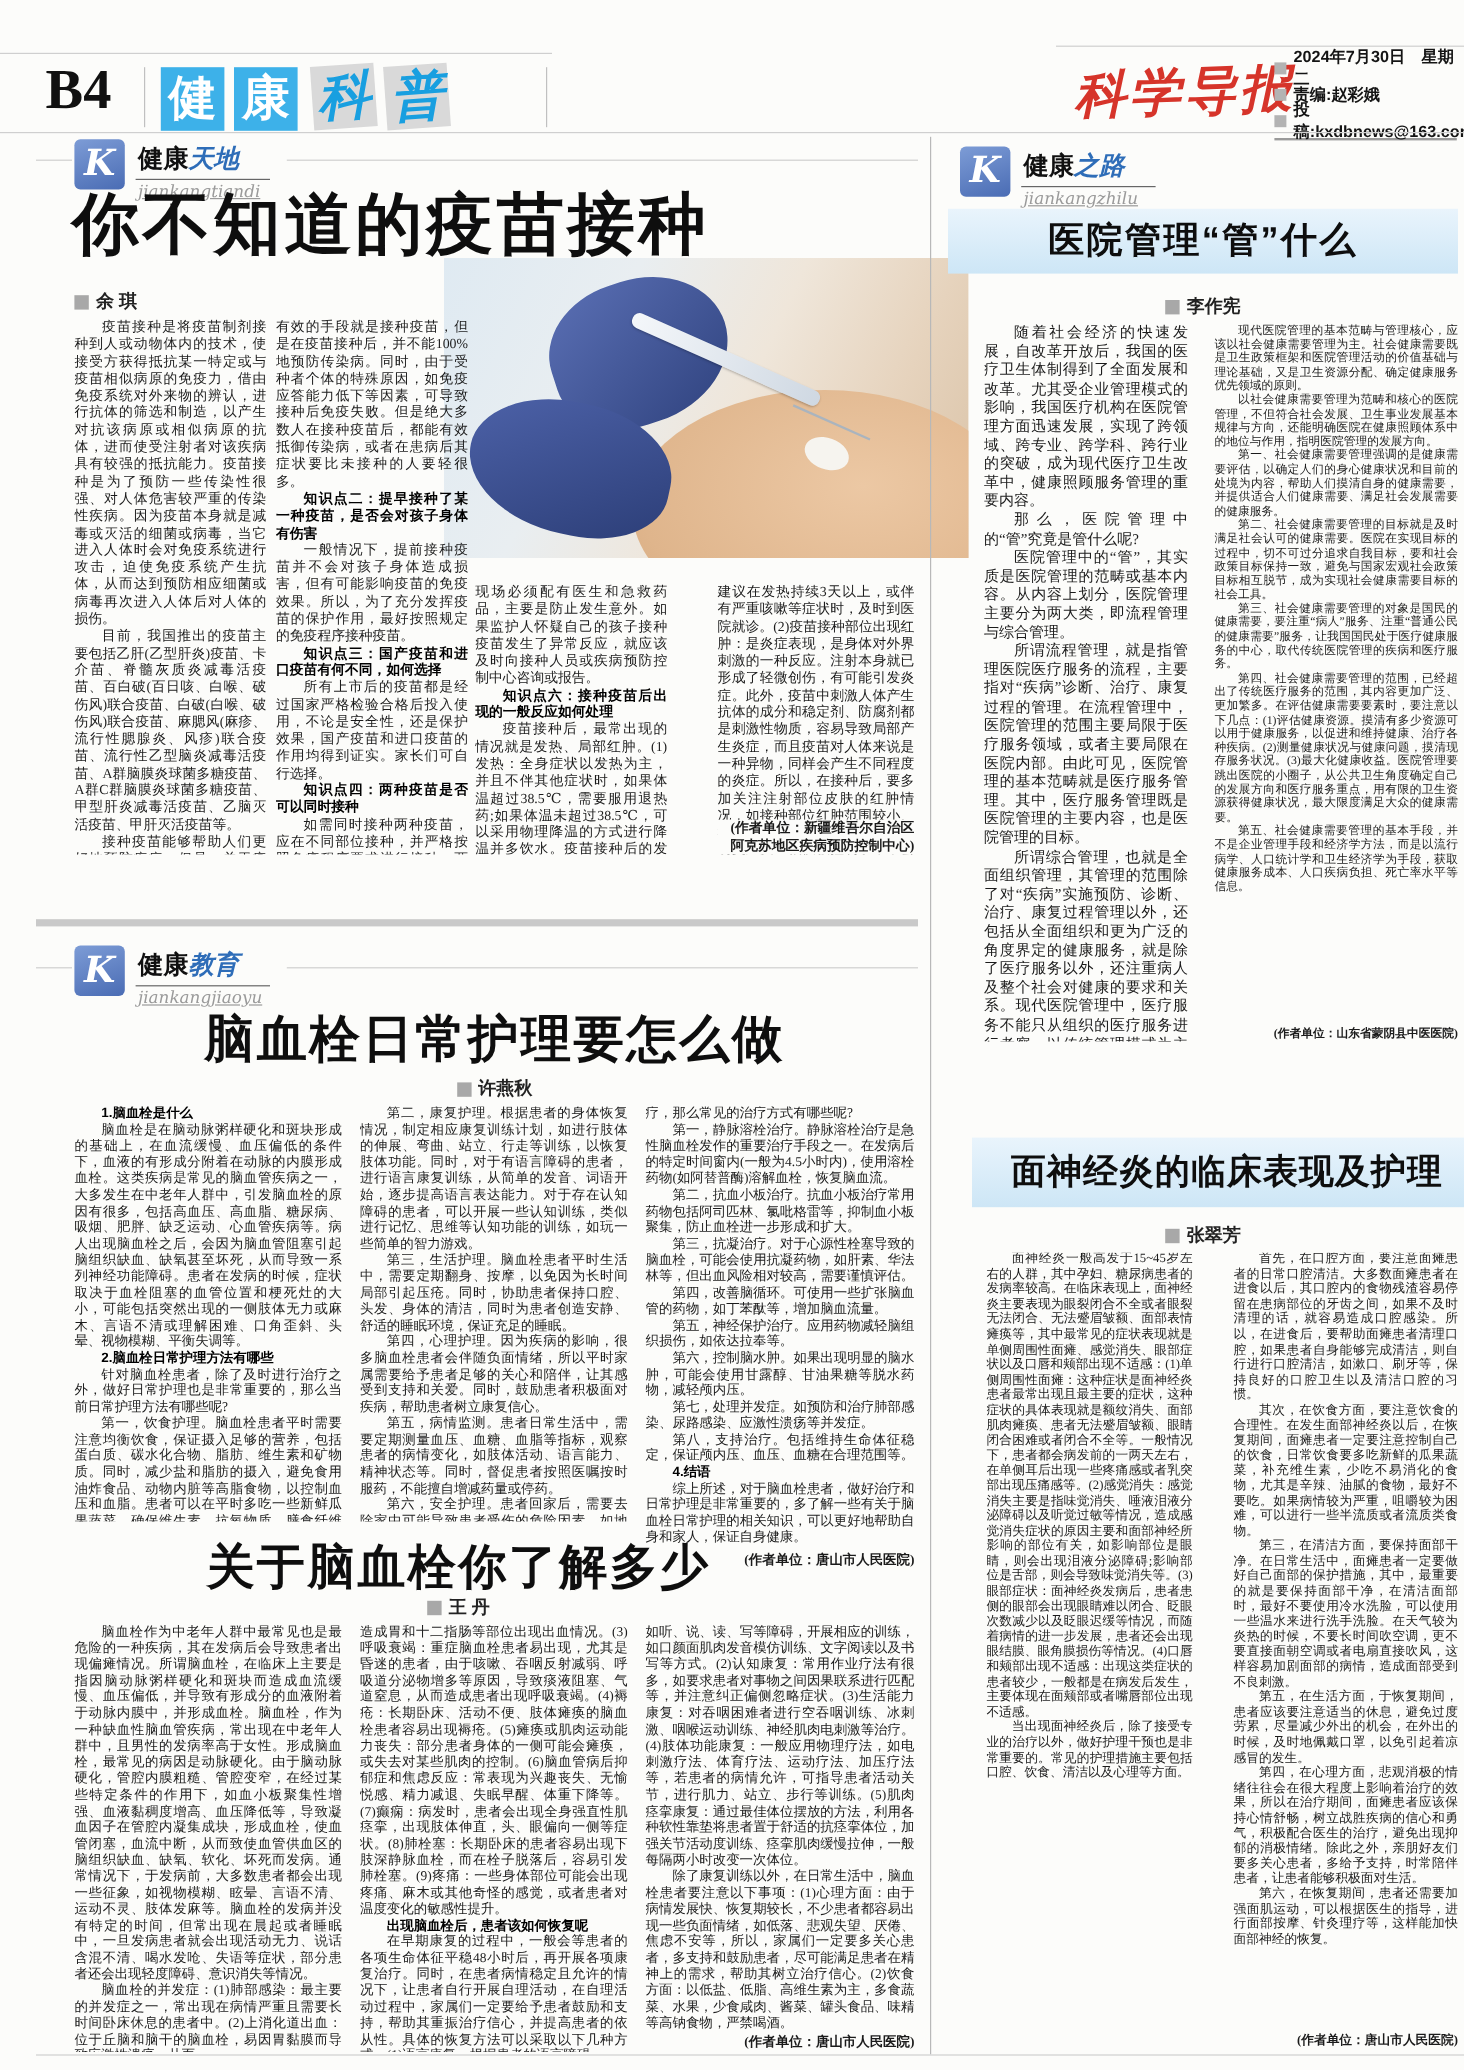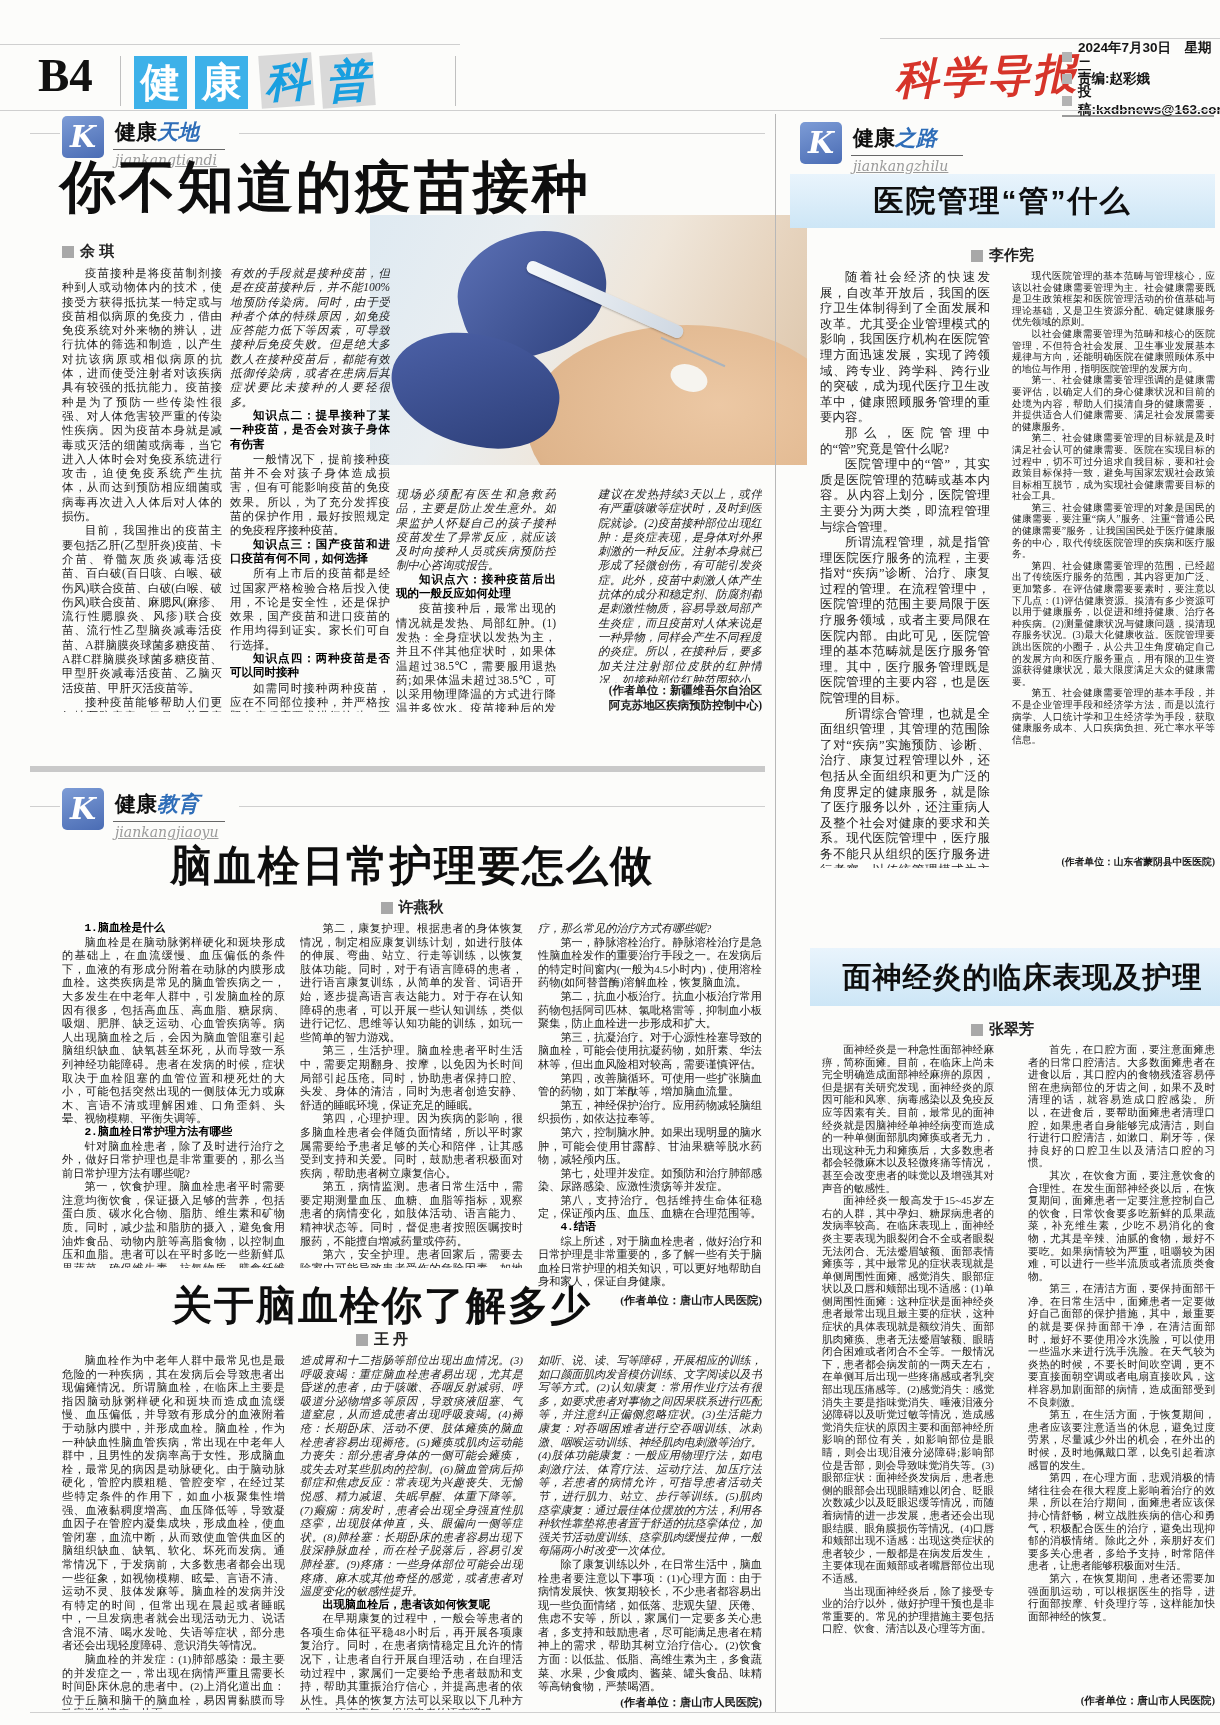--- a/index.html
+++ b/index.html
@@ -37,23 +37,23 @@
   .band{background:linear-gradient(180deg,#e9f4fc 0%,#cde6f6 100%);text-align:center;}
   .byline{font-family:"Liberation Sans",sans-serif;font-size:15px;font-weight:bold;color:#222;
           display:flex;align-items:center;}
   .byline .sq{width:12px;height:12px;background:#a8a8a8;}
   .byline.center{justify-content:center;}
 
   
   .col{position:absolute;text-align:justify;overflow:hidden;color:#1b1b1b;}
   .col p{margin:0;}
   .p-n{text-indent:2em;}
-  .p-c{text-indent:0;font-style:italic;}
+  .p-c{text-indent:0;}
   .p-h{text-indent:2em;font-weight:bold;color:#000;
-       font-family:Liberation Mono, monospace;}
+       font-family:Liberation Sans, sans-serif;}
   .p-a{position:absolute;bottom:0;right:0;max-width:100%;font-weight:bold;text-align:right;
        background:#fcfcfa;padding-left:8px;text-indent:0;}
   .f-a1{font-size:11.5px;line-height:14.3px;}
   .f-a2c1{font-size:12.5px;line-height:15.6px;}
   .f-a2c2{font-size:9.8px;line-height:11.6px;}
   .f-a34{font-size:11.2px;line-height:13.6px;}
   .f-a5{font-size:10.6px;line-height:12.6px;}
 
   
   .photo{position:absolute;left:370px;top:215px;width:437px;height:250px;overflow:hidden;
@@ -182,21 +182,20 @@
       <p class="p-n">第五、社会健康需要管理的基本手段，并不是企业管理手段和经济学方法，而是以流行病学、人口统计学和卫生经济学为手段，获取健康服务成本、人口疾病负担、死亡率水平等信息。</p>
       <p class="p-a">(作者单位：山东省蒙阴县中医医院)</p>
     </div>
 
   <div class="abs band h-sans" style="left:810px;top:948px;width:425px;height:58px;line-height:58px;font-size:29px;letter-spacing:1px;">面神经炎的临床表现及护理</div>
   <div class="abs byline center" style="left:790px;top:1020px;width:425px;">
     <span class="sq"></span>
     <span>张翠芳</span>
   </div>
   <div class="col f-a5" style="left:822px;top:1044px;width:172px;height:664px;">
-      <p class="p-n">面神经炎是一种急性面部神经麻痹，简称面瘫。目前，在临床上尚未完全明确造成面部神经麻痹的原因，但是据有关研究发现，面神经炎的原因可能和风寒、病毒感染以及免疫反应等因素有关。目前，最常见的面神经炎就是因脑神经单神经病变而造成的一种单侧面部肌肉瘫痪或者无力，出现这种无力和瘫痪后，大多数患者都会轻微麻木以及轻微疼痛等情况，甚至会改变患者的味觉以及增强其对声音的敏感性。</p>
       <p class="p-n">面神经炎一般高发于15~45岁左右的人群，其中孕妇、糖尿病患者的发病率较高。在临床表现上，面神经炎主要表现为眼裂闭合不全或者眼裂无法闭合、无法蹙眉皱额、面部表情瘫痪等，其中最常见的症状表现就是单侧周围性面瘫、感觉消失、眼部症状以及口唇和颊部出现不适感：(1)单侧周围性面瘫：这种症状是面神经炎患者最常出现且最主要的症状，这种症状的具体表现就是额纹消失、面部肌肉瘫痪、患者无法蹙眉皱额、眼睛闭合困难或者闭合不全等。一般情况下，患者都会病发前的一两天左右，在单侧耳后出现一些疼痛感或者乳突部出现压痛感等。(2)感觉消失：感觉消失主要是指味觉消失、唾液泪液分泌障碍以及听觉过敏等情况，造成感觉消失症状的原因主要和面部神经所影响的部位有关，如影响部位是眼睛，则会出现泪液分泌障碍;影响部位是舌部，则会导致味觉消失等。(3)眼部症状：面神经炎发病后，患者患侧的眼部会出现眼睛难以闭合、眨眼次数减少以及眨眼迟缓等情况，而随着病情的进一步发展，患者还会出现眼结膜、眼角膜损伤等情况。(4)口唇和颊部出现不适感：出现这类症状的患者较少，一般都是在病发后发生，主要体现在面颊部或者嘴唇部位出现不适感。</p>
       <p class="p-n">当出现面神经炎后，除了接受专业的治疗以外，做好护理干预也是非常重要的。常见的护理措施主要包括口腔、饮食、清洁以及心理等方面。</p>
     </div>
   <div class="col f-a5" style="left:1028px;top:1044px;width:187px;height:664px;">
       <p class="p-n">首先，在口腔方面，要注意面瘫患者的日常口腔清洁。大多数面瘫患者在进食以后，其口腔内的食物残渣容易停留在患病部位的牙齿之间，如果不及时清理的话，就容易造成口腔感染。所以，在进食后，要帮助面瘫患者清理口腔，如果患者自身能够完成清洁，则自行进行口腔清洁，如漱口、刷牙等，保持良好的口腔卫生以及清洁口腔的习惯。</p>
       <p class="p-n">其次，在饮食方面，要注意饮食的合理性。在发生面部神经炎以后，在恢复期间，面瘫患者一定要注意控制自己的饮食，日常饮食要多吃新鲜的瓜果蔬菜，补充维生素，少吃不易消化的食物，尤其是辛辣、油腻的食物，最好不要吃。如果病情较为严重，咀嚼较为困难，可以进行一些半流质或者流质类食物。</p>
       <p class="p-n">第三，在清洁方面，要保持面部干净。在日常生活中，面瘫患者一定要做好自己面部的保护措施，其中，最重要的就是要保持面部干净，在清洁面部时，最好不要使用冷水洗脸，可以使用一些温水来进行洗手洗脸。在天气较为炎热的时候，不要长时间吹空调，更不要直接面朝空调或者电扇直接吹风，这样容易加剧面部的病情，造成面部受到不良刺激。</p>
       <p class="p-n">第五，在生活方面，于恢复期间，患者应该要注意适当的休息，避免过度劳累，尽量减少外出的机会，在外出的时候，及时地佩戴口罩，以免引起着凉感冒的发生。</p>
       <p class="p-n">第四，在心理方面，悲观消极的情绪往往会在很大程度上影响着治疗的效果，所以在治疗期间，面瘫患者应该保持心情舒畅，树立战胜疾病的信心和勇气，积极配合医生的治疗，避免出现抑郁的消极情绪。除此之外，亲朋好友们要多关心患者，多给予支持，时常陪伴患者，让患者能够积极面对生活。</p>
       <p class="p-n">第六，在恢复期间，患者还需要加强面肌运动，可以根据医生的指导，进行面部按摩、针灸理疗等，这样能加快面部神经的恢复。</p>

